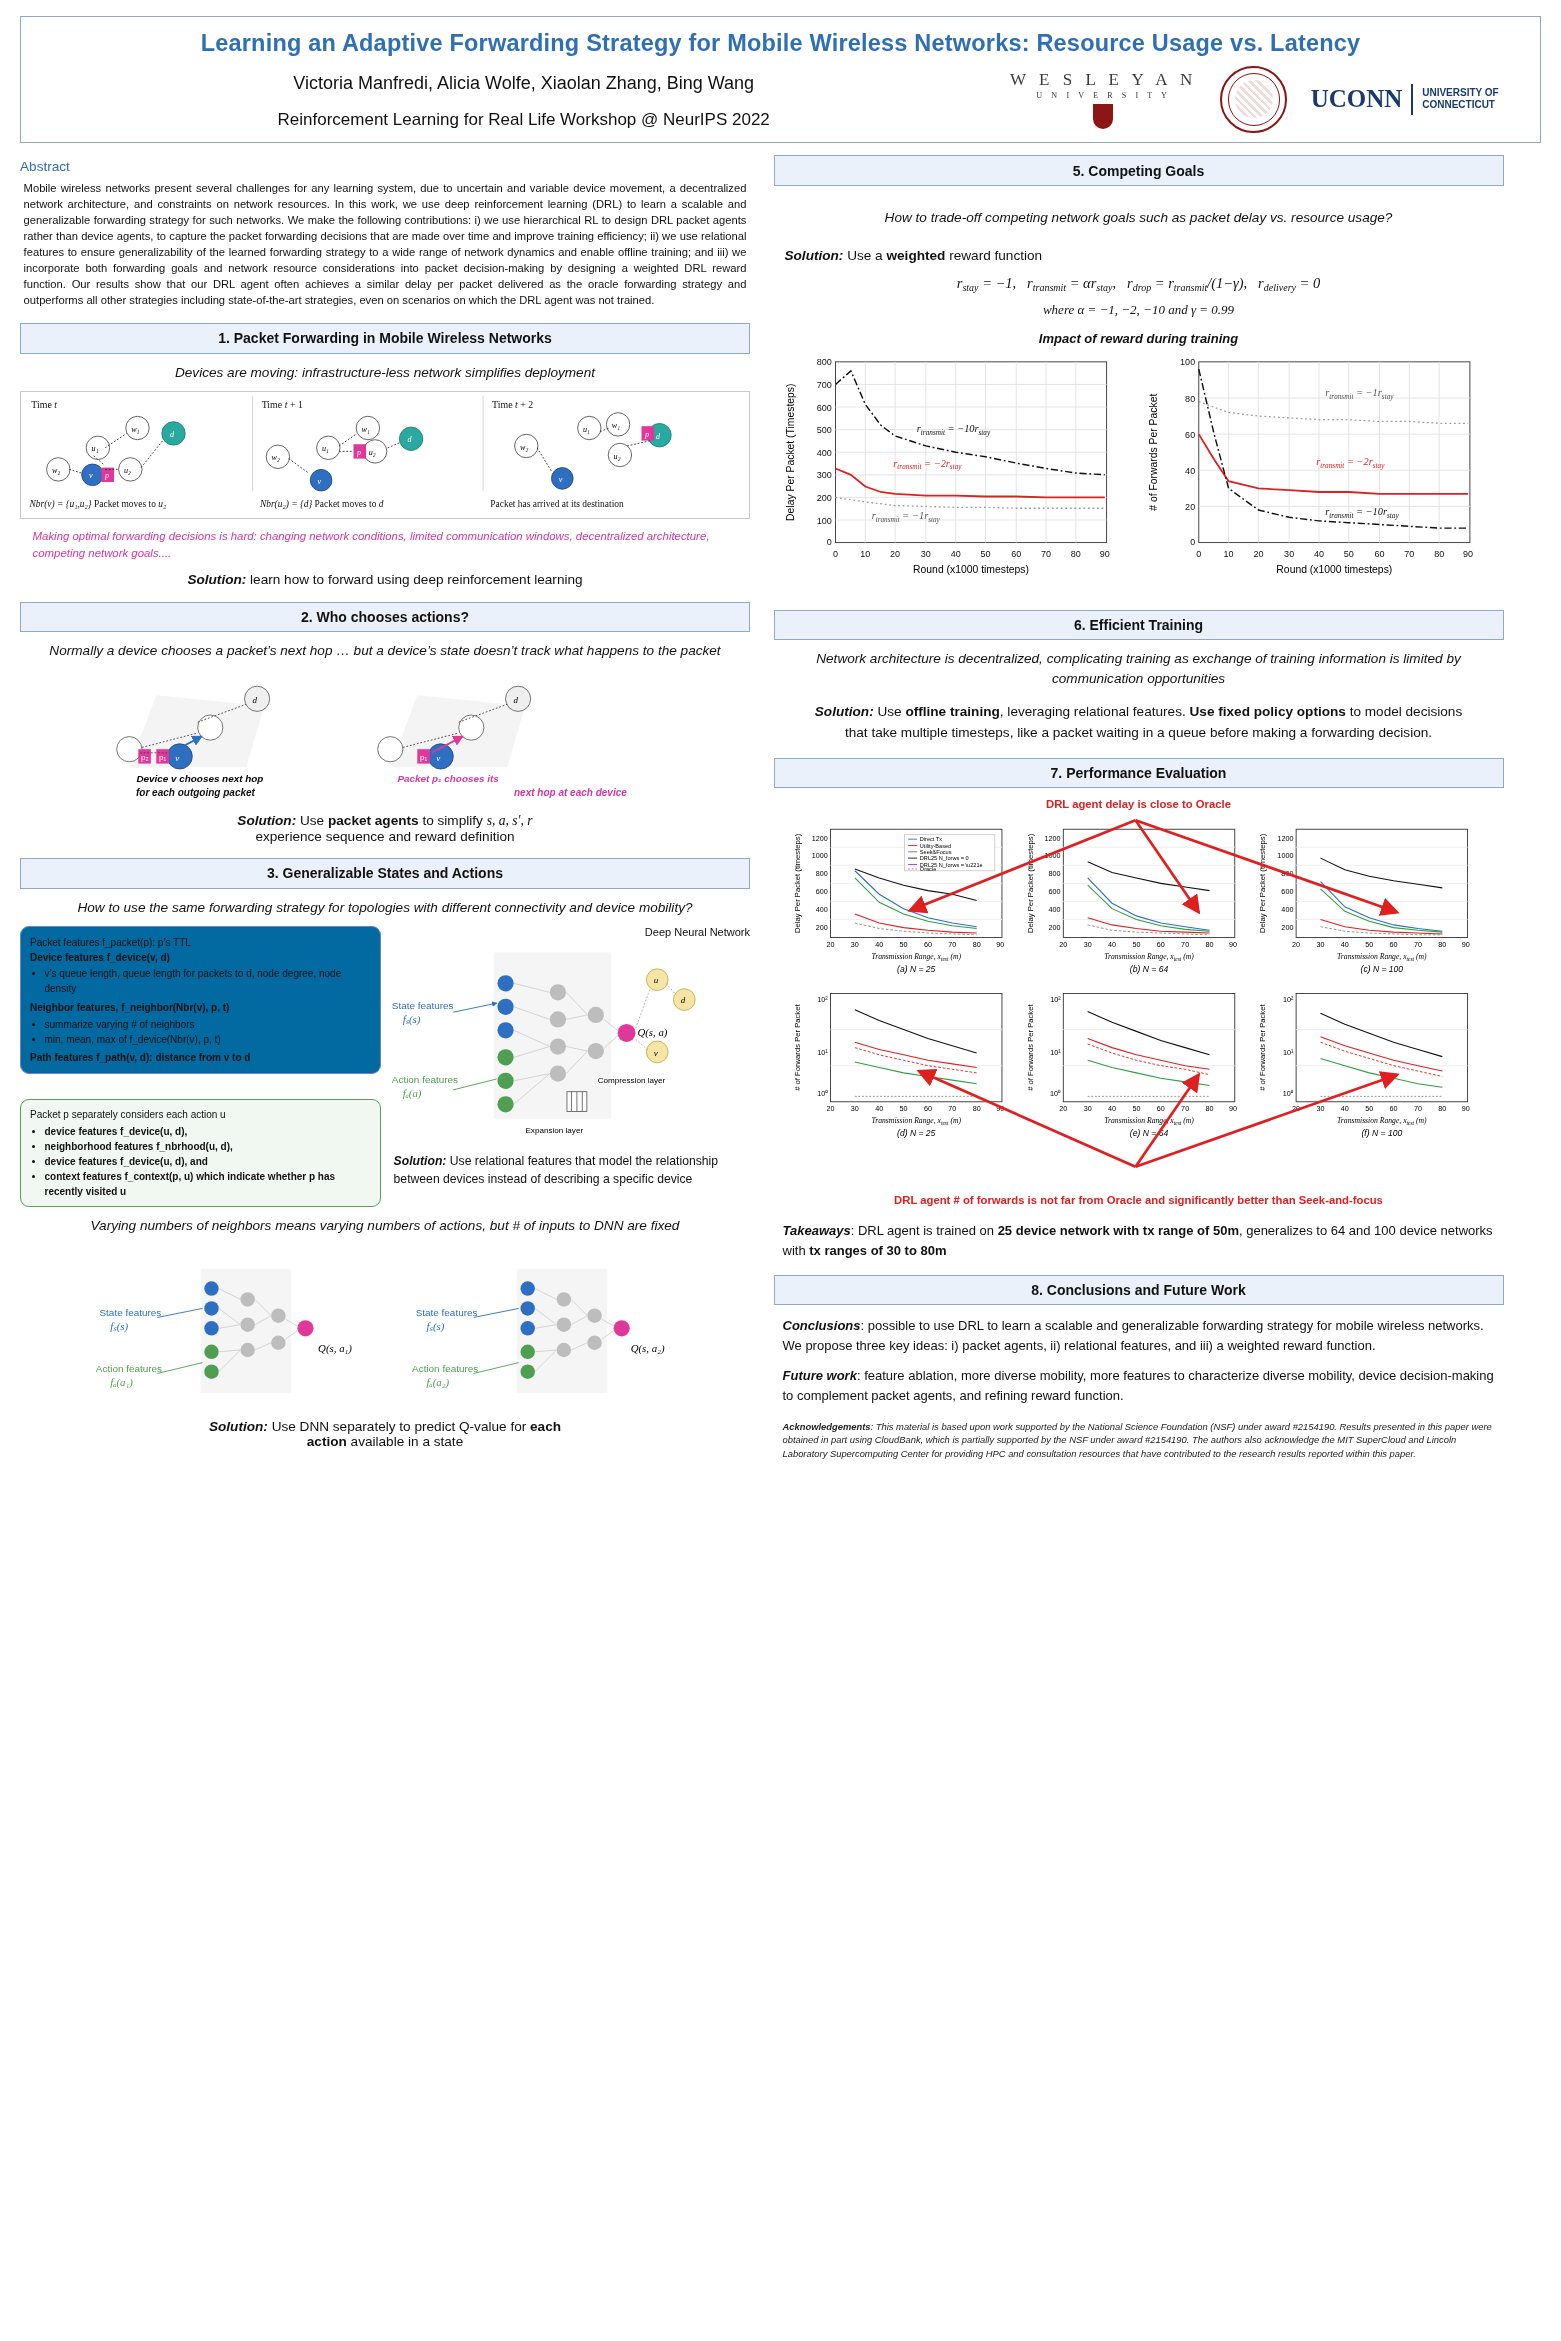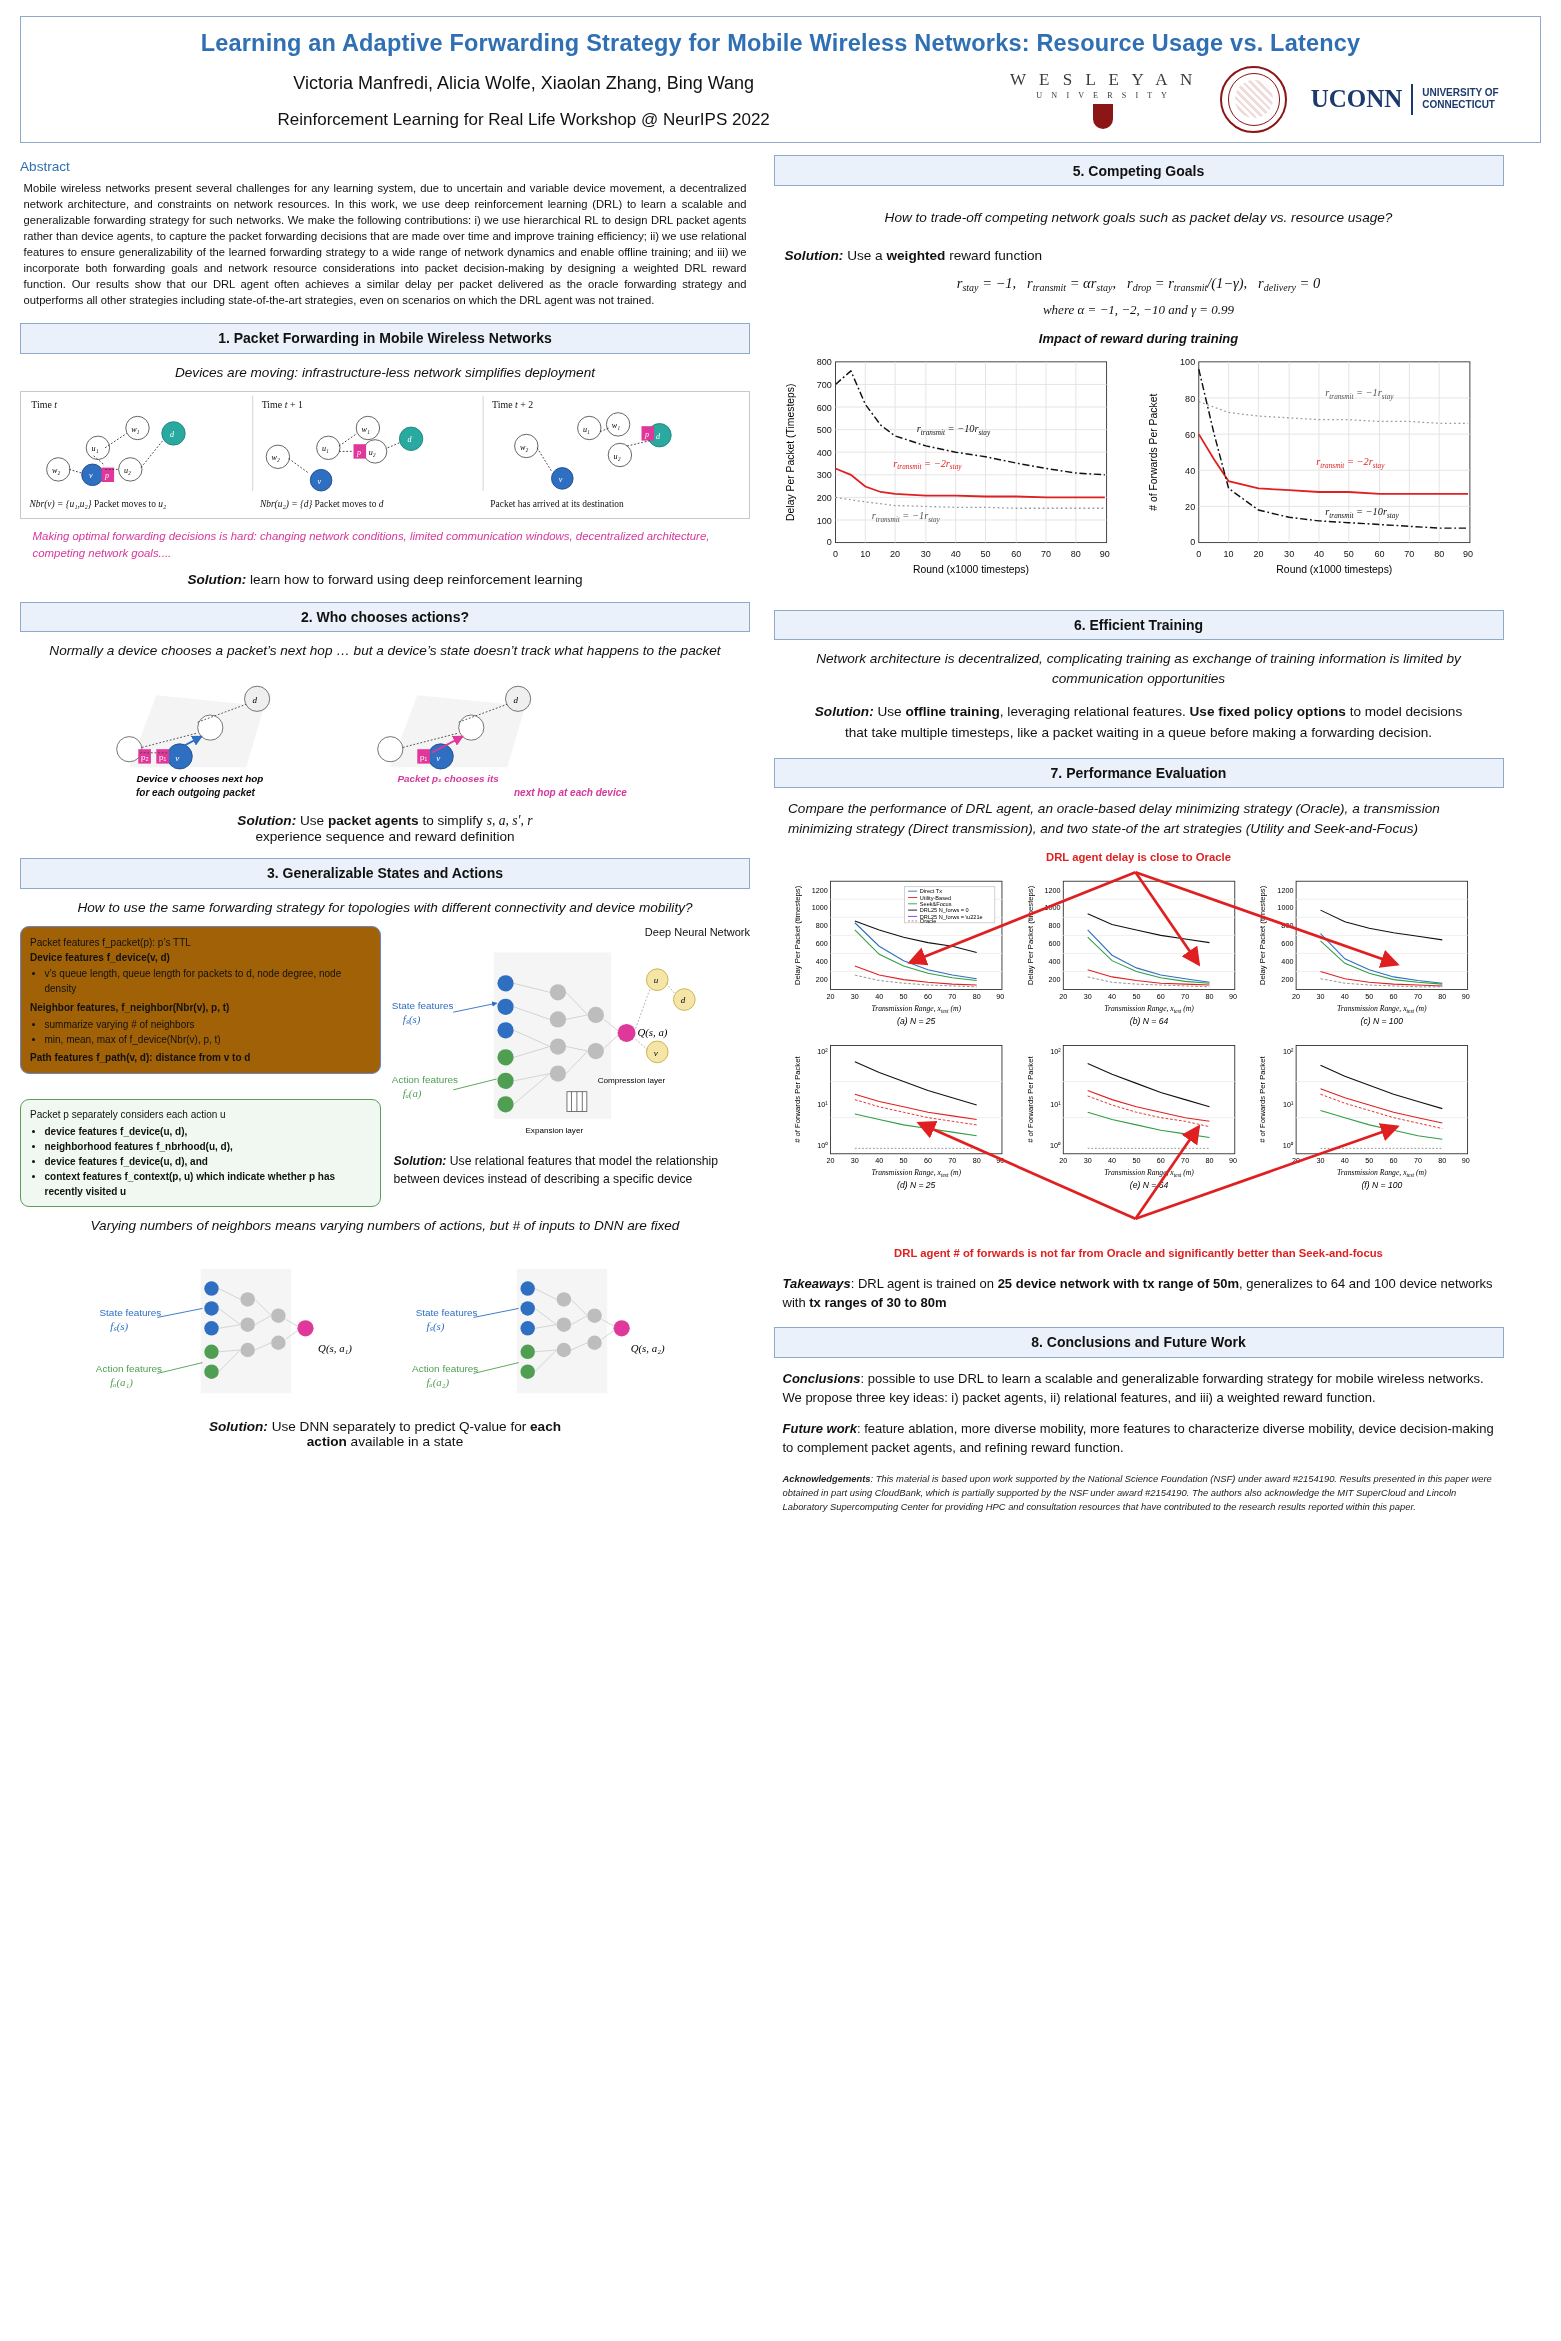--- a/index.html
+++ b/index.html
@@ -252,21 +252,21 @@
         <span>to simplify</span>
         <span class="fx">s, a, s′, r</span>
         <div style="text-align:center;">experience sequence and reward definition</div>
       </div>
 
       <div class="secbar">3.  Generalizable States and Actions</div>
       <div class="q">How to use the same forwarding strategy for topologies with different connectivity and device mobility?</div>
 
       <div style="display:flex;gap:9px;align-items:flex-start;">
         <div style="width:361px;">
-          <div style="border:0.9px solid #6a86c9;background:#a16207;border-radius:9px;padding:7.2px 9px;font-size:10px;line-height:1.5;">
+          <div style="border:0.9px solid #6a86c9;background:#0369a1;border-radius:9px;padding:7.2px 9px;font-size:10px;line-height:1.5;">
             <div>Packet features f_packet(p): p’s TTL</div>
             <div style="font-weight:bold;">Device features f_device(v, d)</div>
             <ul style="margin:1.8px 0 3.6px 14.5px;padding:0;">
               <li>v’s queue length, queue length for packets to d, node degree, node density</li>
             </ul>
             <div style="font-weight:bold;">Neighbor features, f_neighbor(Nbr(v), p, t)</div>
             <ul style="margin:1.8px 0 3.6px 14.5px;padding:0;">
               <li>summarize varying # of neighbors</li>
               <li>min, mean, max of f_device(Nbr(v), p, t)</li>
             </ul>
@@ -577,21 +577,20 @@
       <div class="q">Network architecture is decentralized, complicating training as exchange of training information is limited by communication opportunities</div>
       <div class="sol" style="margin:12.6px 36px 7.2px;text-align:center;line-height:1.55;">
         <span class="lbl">Solution:</span>
         <span>Use</span>
         <b>offline training</b><span>, leveraging relational features.</span>
         <b>Use fixed policy options</b>
         <span>to model decisions that take multiple timesteps, like a packet waiting in a queue before making a forwarding decision.</span>
       </div>
 
       <div class="secbar">7.  Performance Evaluation</div>
-      <div class="q" style="text-align:left;margin:11px 14.5px;">Compare the performance of DRL agent, an oracle-based delay minimizing strategy (Oracle), a transmission minimizing strategy (Direct transmission), and two state-of the art strategies (Utility and Seek-and-Focus)</div>
 
       <div style="text-align:center;color:#e02020;font-weight:bold;font-size:11.3px;line-height:1.35;margin:7.2px 0 0;">DRL agent delay is close to Oracle</div>
 
       <div>
         <svg width="723" height="379" viewBox="0 0 800 420">
 
           <g transform="translate(0,14)">
 
             <g transform="translate(18,0)">
               <rect x="44" y="4" width="190" height="120" fill="#fff" stroke="#333"></rect>

